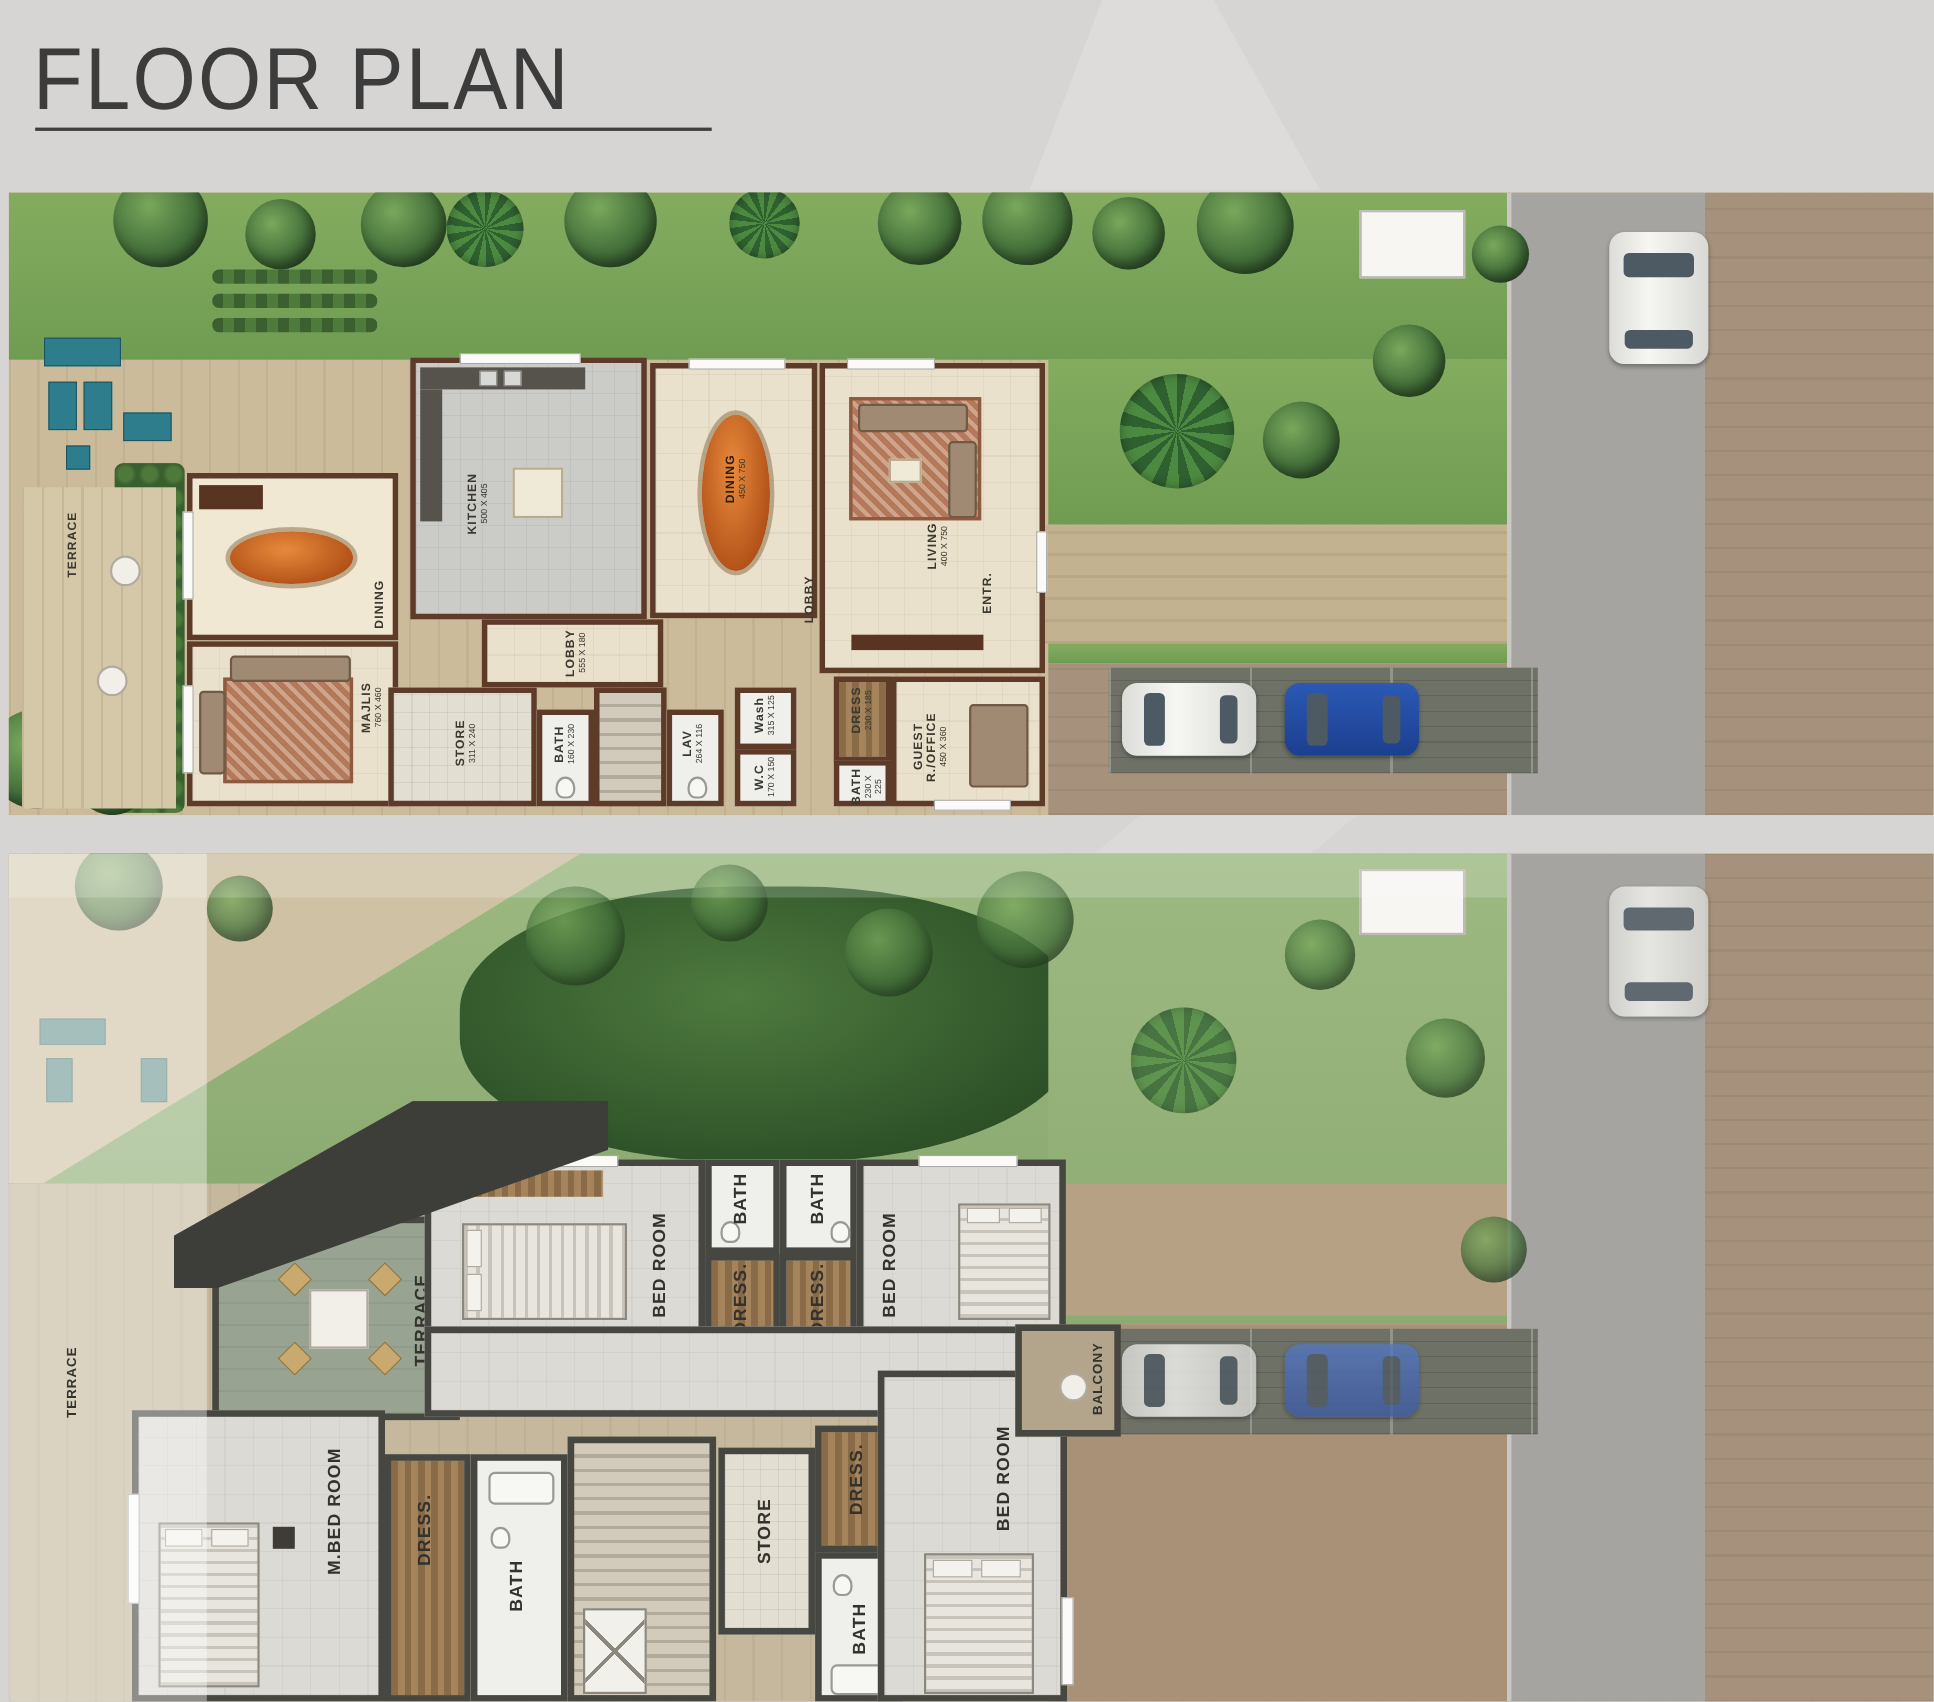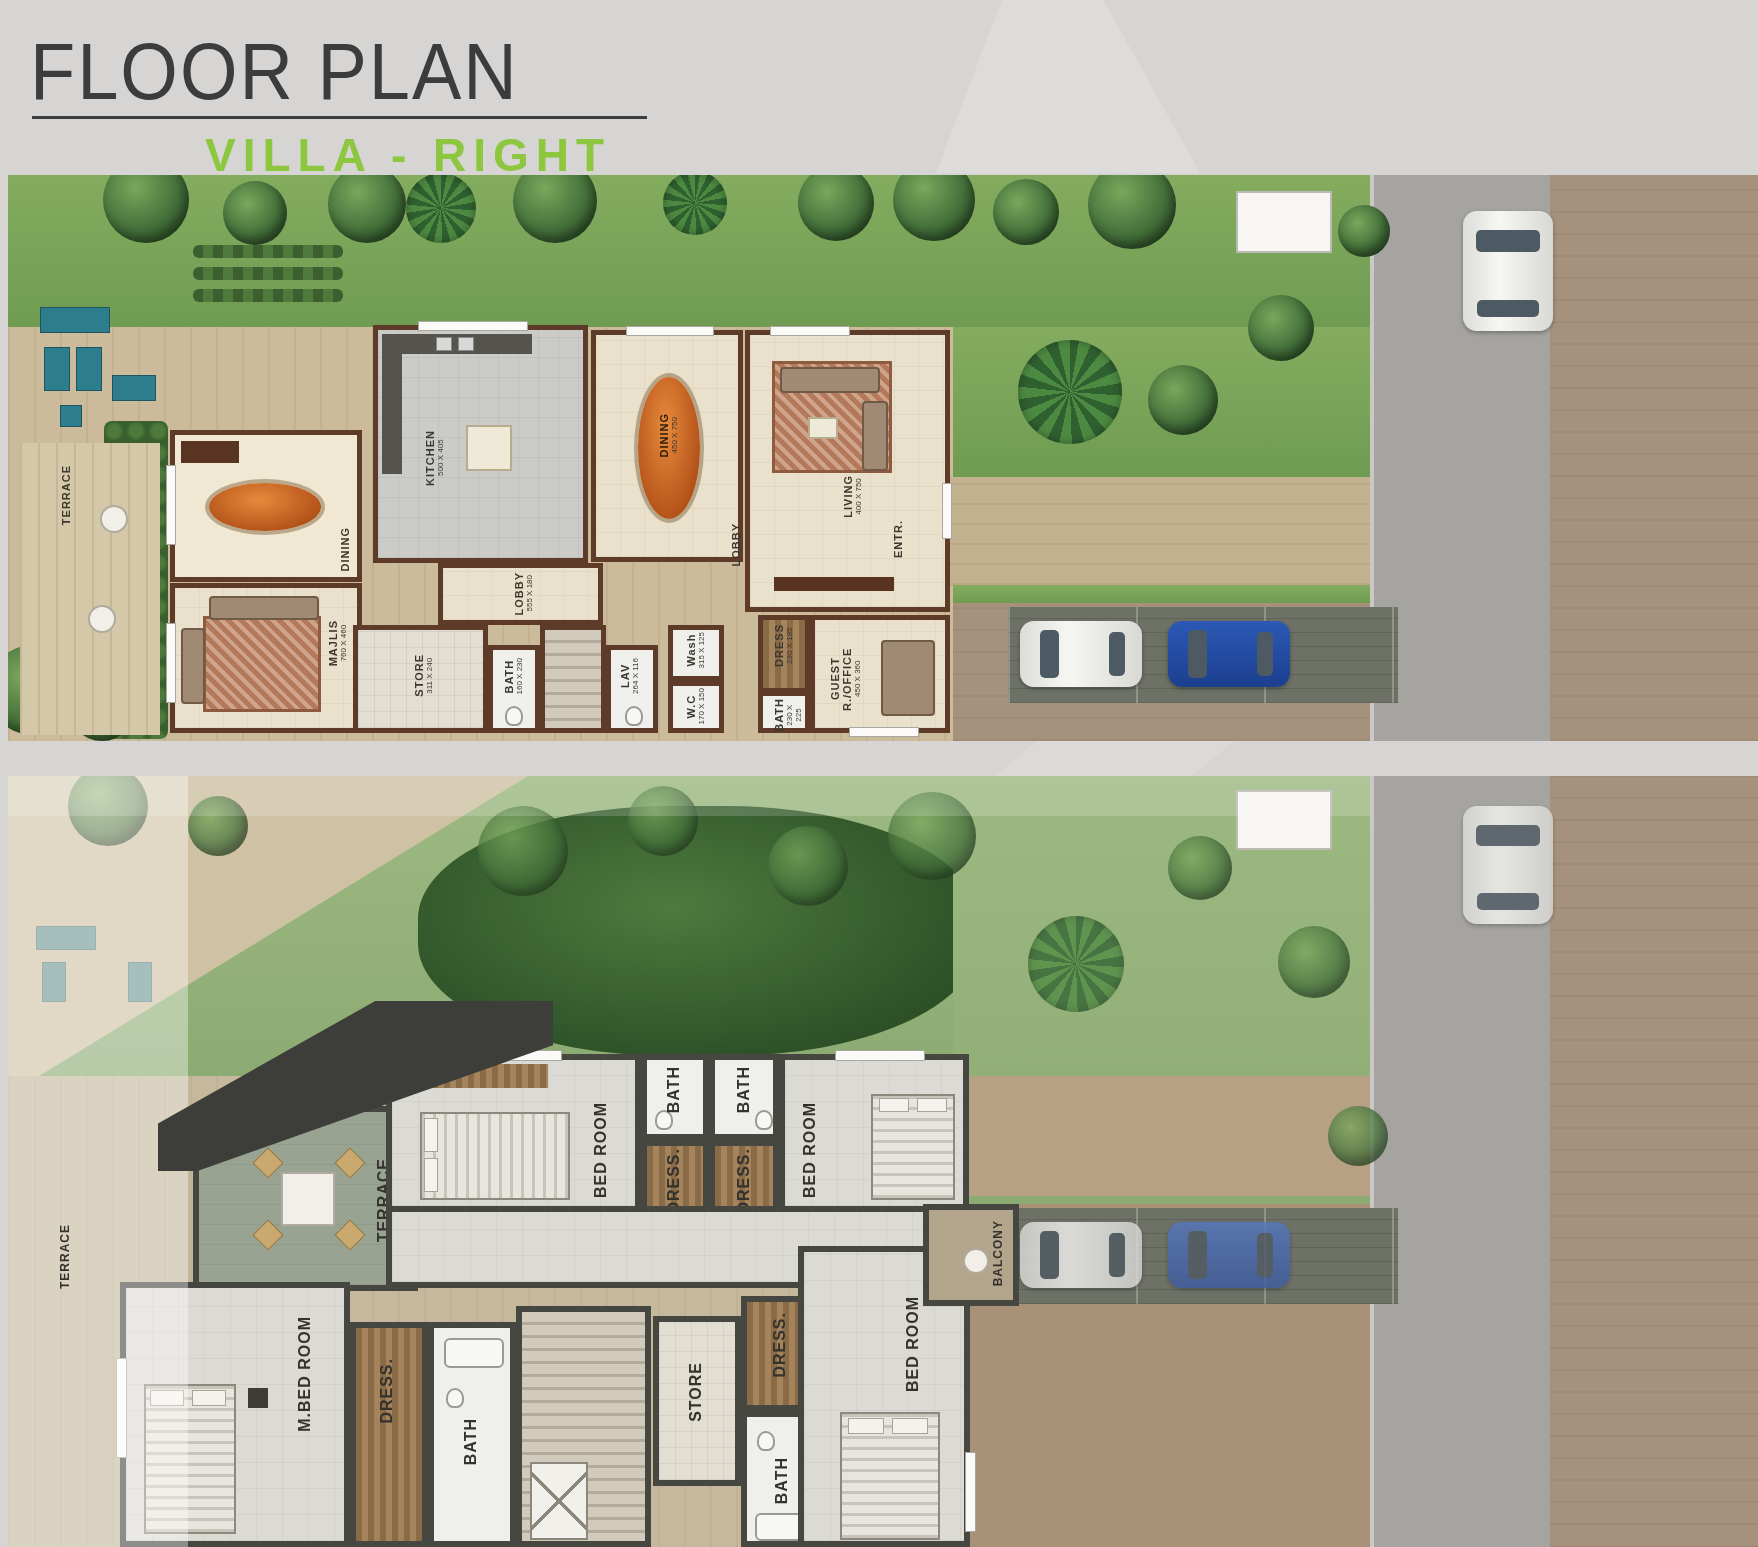--- a/index.html
+++ b/index.html
@@ -131,21 +131,20 @@
   .on-table .nm { color:#2e1d0c; }
 </style>
 </head>
 <body>
 
 <div class="page">
 
   <div class="swoosh"></div>
   <h1 class="title">FLOOR PLAN</h1>
   <div class="rule"></div>
-  <h2 class="subtitle">VILLA - RIGHT</h2>
   <div class="swoosh2"></div>
 
   <section class="panel gf">
 
     <div class="grass" style="left:0;top:0;width:1362px;height:152px"></div>
     <div class="grass" style="left:945px;top:152px;width:417px;height:150px"></div>
     <div class="walk" style="left:862px;top:302px;width:500px;height:108px"></div>
     <div class="grass" style="left:945px;top:410px;width:417px;height:18px"></div>
     <div class="road" style="left:1362px;top:0;width:180px;height:566px"></div>
     <div class="brown" style="left:1542px;top:0;width:208px;height:566px"></div>

